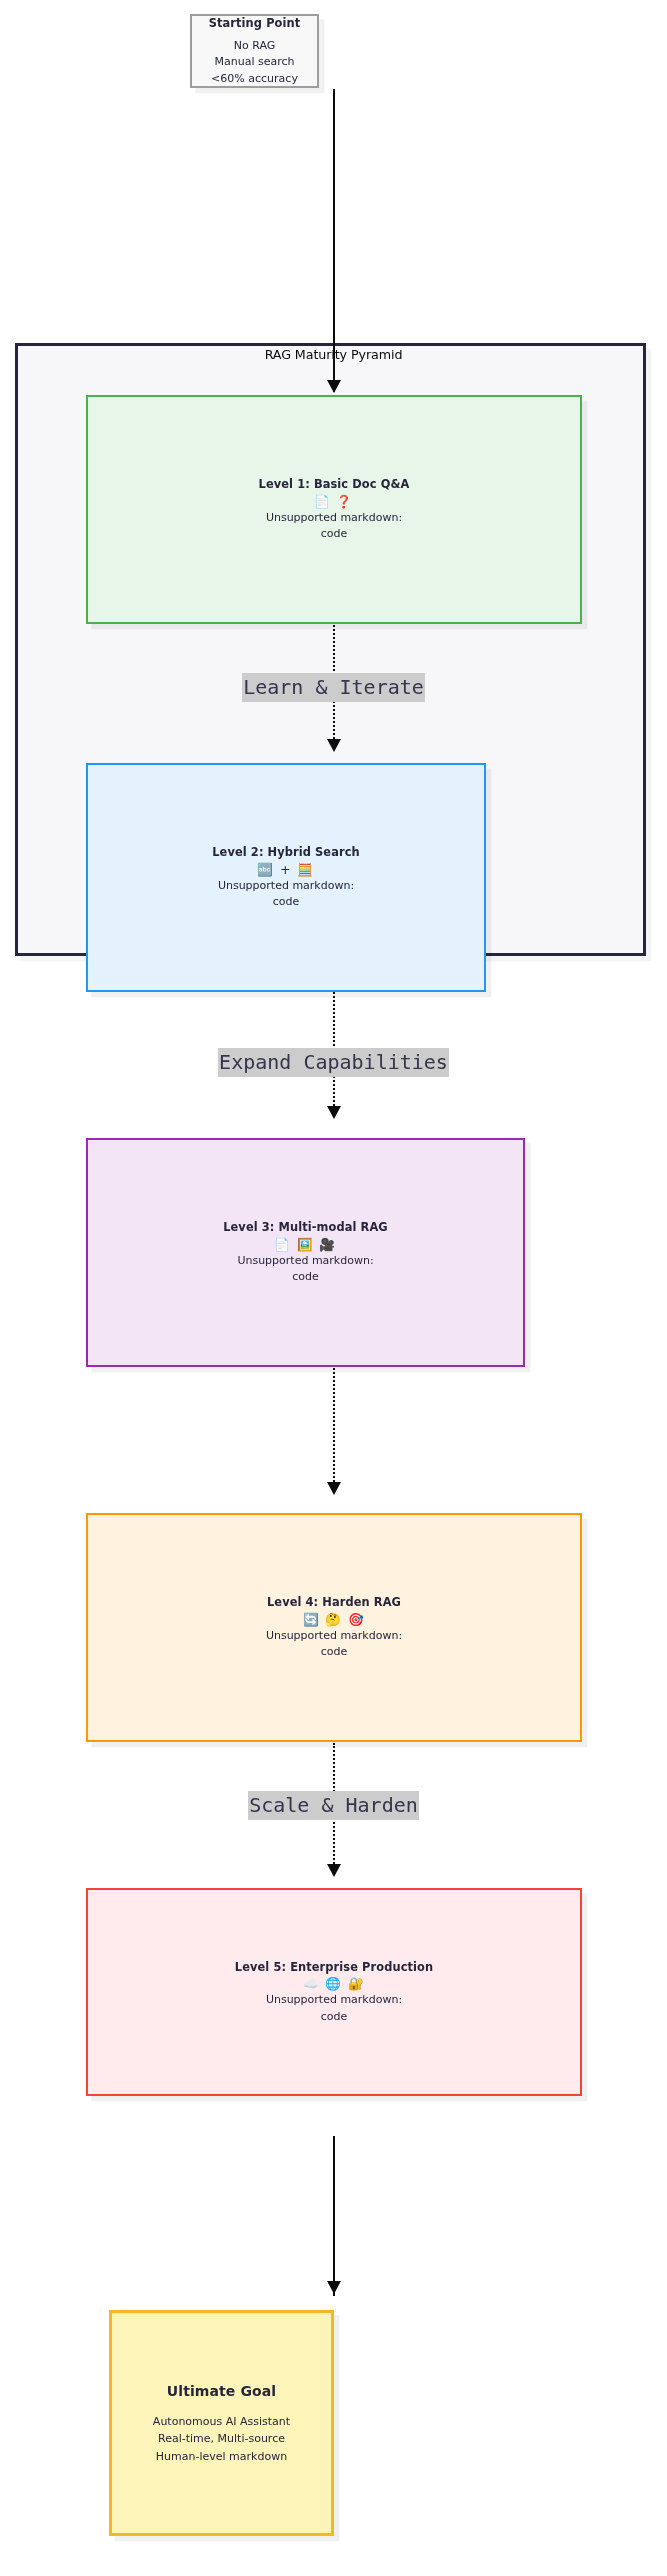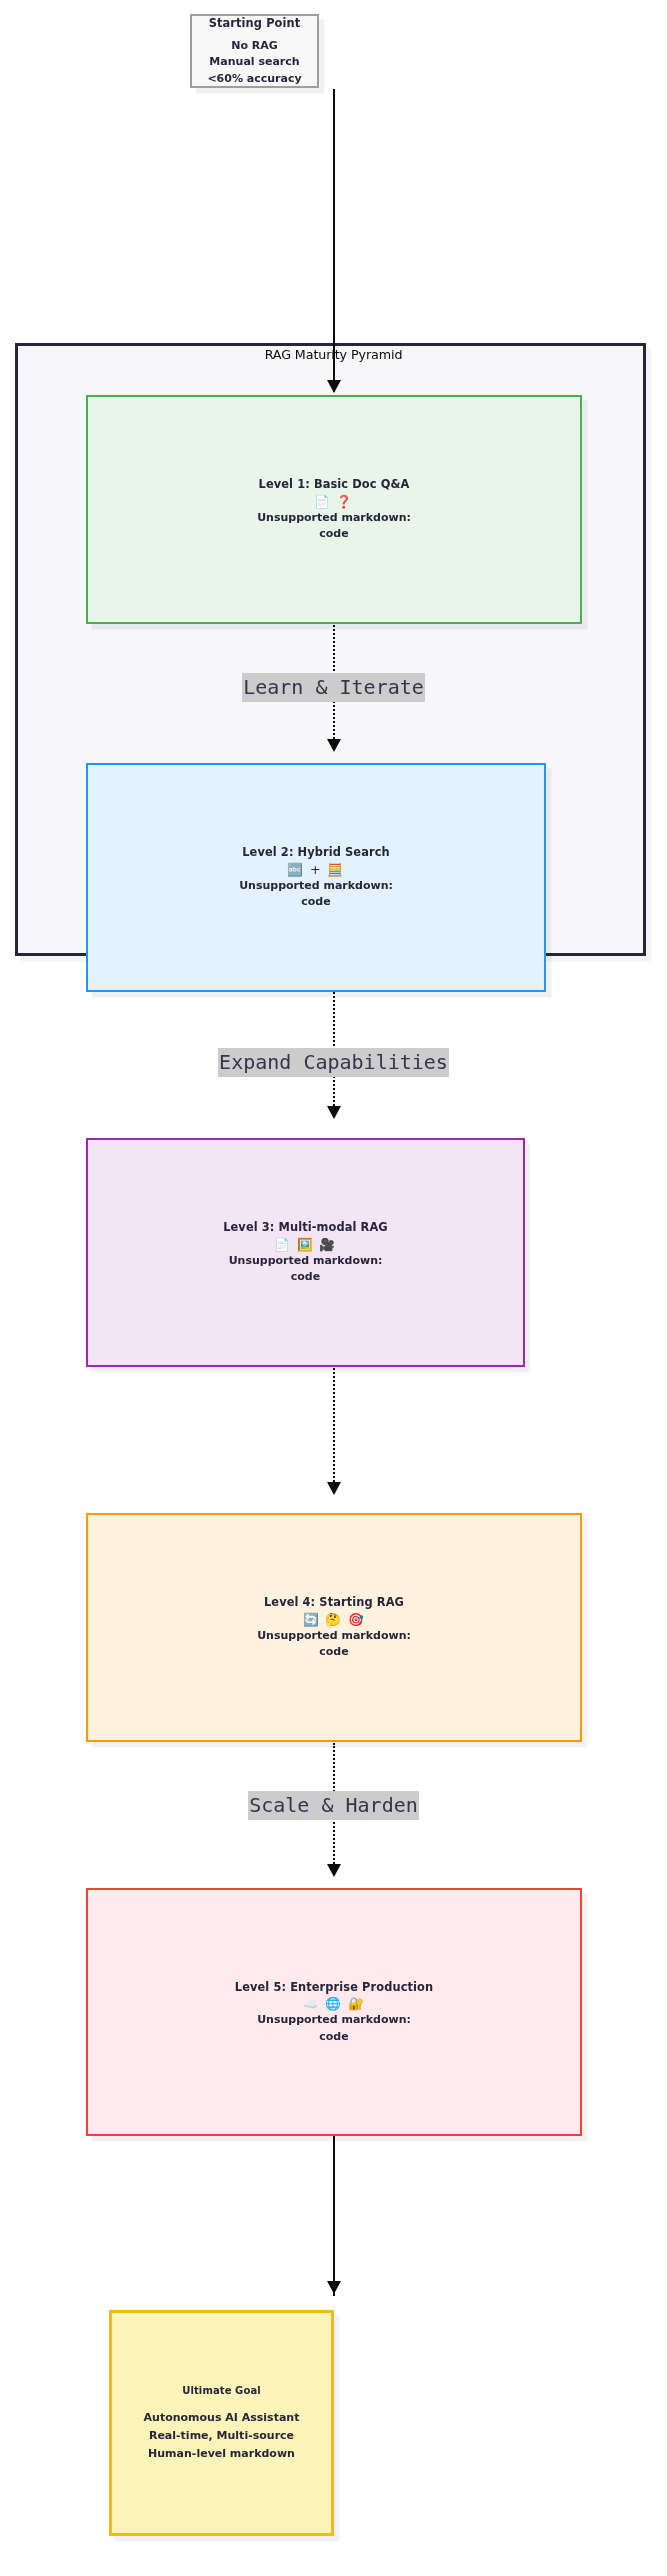--- a/index.html
+++ b/index.html
@@ -34,21 +34,21 @@
     border-style: solid;
     background: #ffffff;
     box-shadow: 5.4px 5.4px 0 rgba(0,0,0,0.055);
     color: #26253B;
   }
   .node .title {
     font-weight: bold;
     letter-spacing: 0.1px;
   }
   .node .line {
-    font-weight: bold;
+    font-weight: normal;
   }
   .node .emoji-row {
     letter-spacing: 1.3px;
     line-height: 1.1;
   }
 
   
   #start-node {
     left: 190px;
     top: 14px;
@@ -93,42 +93,42 @@
     font-size: 11px;
     line-height: 1.5;
     padding: 2.7px 6.7px;
     z-index: 3;
   }
   .level-node .title { font-size: 11.4px; }
   .level-node .emoji-row { font-size: 12.7px; margin: 1.3px 0 1.3px; }
 
   #level1 { left: 86px; top: 395px;  width: 496px; height: 229px;
             border-color: #4CAF50; background: #E8F5E9; }
-  #level2 { left: 86px; top: 763px; width: 460px; height: 229px;
+  #level2 { left: 86px; top: 763px; width: 400px; height: 229px;
             border-color: #2196F3; background: #E3F2FD; }
   #level3 { left: 86px; top: 1138px; width: 439px; height: 229px;
             border-color: #9C27B0; background: #F3E5F5; }
   #level4 { left: 86px; top: 1513px; width: 496px; height: 229px;
             border-color: #FF9800; background: #FFF3E0; }
-  #level5 { left: 86px; top: 1888px; width: 496px; height: 248px;
+  #level5 { left: 86px; top: 1888px; width: 496px; height: 208px;
             border-color: #F44336; background: #FFEBEE; }
 
   
   #goal-node {
     left: 109px;
     top: 2310px;
     width: 225px;
     height: 226px;
     border-width: 3.4px;
     border-color: #F5B722;
     background: #FCF4B8;
     font-size: 11px;
     line-height: 1.62;
   }
-  #goal-node .title { font-size: 10px; margin-bottom: 10px; }
+  #goal-node .title { font-size: 14px; margin-bottom: 10px; }
 
   
   .edge {
     position: absolute;
     z-index: 2;
   }
   .edge-solid {
     width: 2px;
     background: #0b0b0b;
     left: 333px;
@@ -216,21 +216,21 @@
     <div class="title">Level 3: Multi-modal RAG</div>
     <div class="emoji-row">📄 🖼️ 🎥</div>
     <div class="line">Unsupported markdown:</div>
     <div class="line">code</div>
   </div>
 
   <div class="edge edge-dotted" style="top:1368px; height:114px;"></div>
   <div class="arrowhead" style="top:1482px;"></div>
 
   <div class="node level-node" id="level4">
-    <div class="title">Level 4: Starting RAG</div>
+    <div class="title">Level 4: Harden RAG</div>
     <div class="emoji-row">🔄 🤔 🎯</div>
     <div class="line">Unsupported markdown:</div>
     <div class="line">code</div>
   </div>
 
   <div class="edge edge-dotted" style="top:1743px; height:121px;"></div>
   <div class="arrowhead" style="top:1864px;"></div>
   <div class="edge-label" style="top:1791px;">
     <span>Scale &amp; Harden</span>
   </div>

